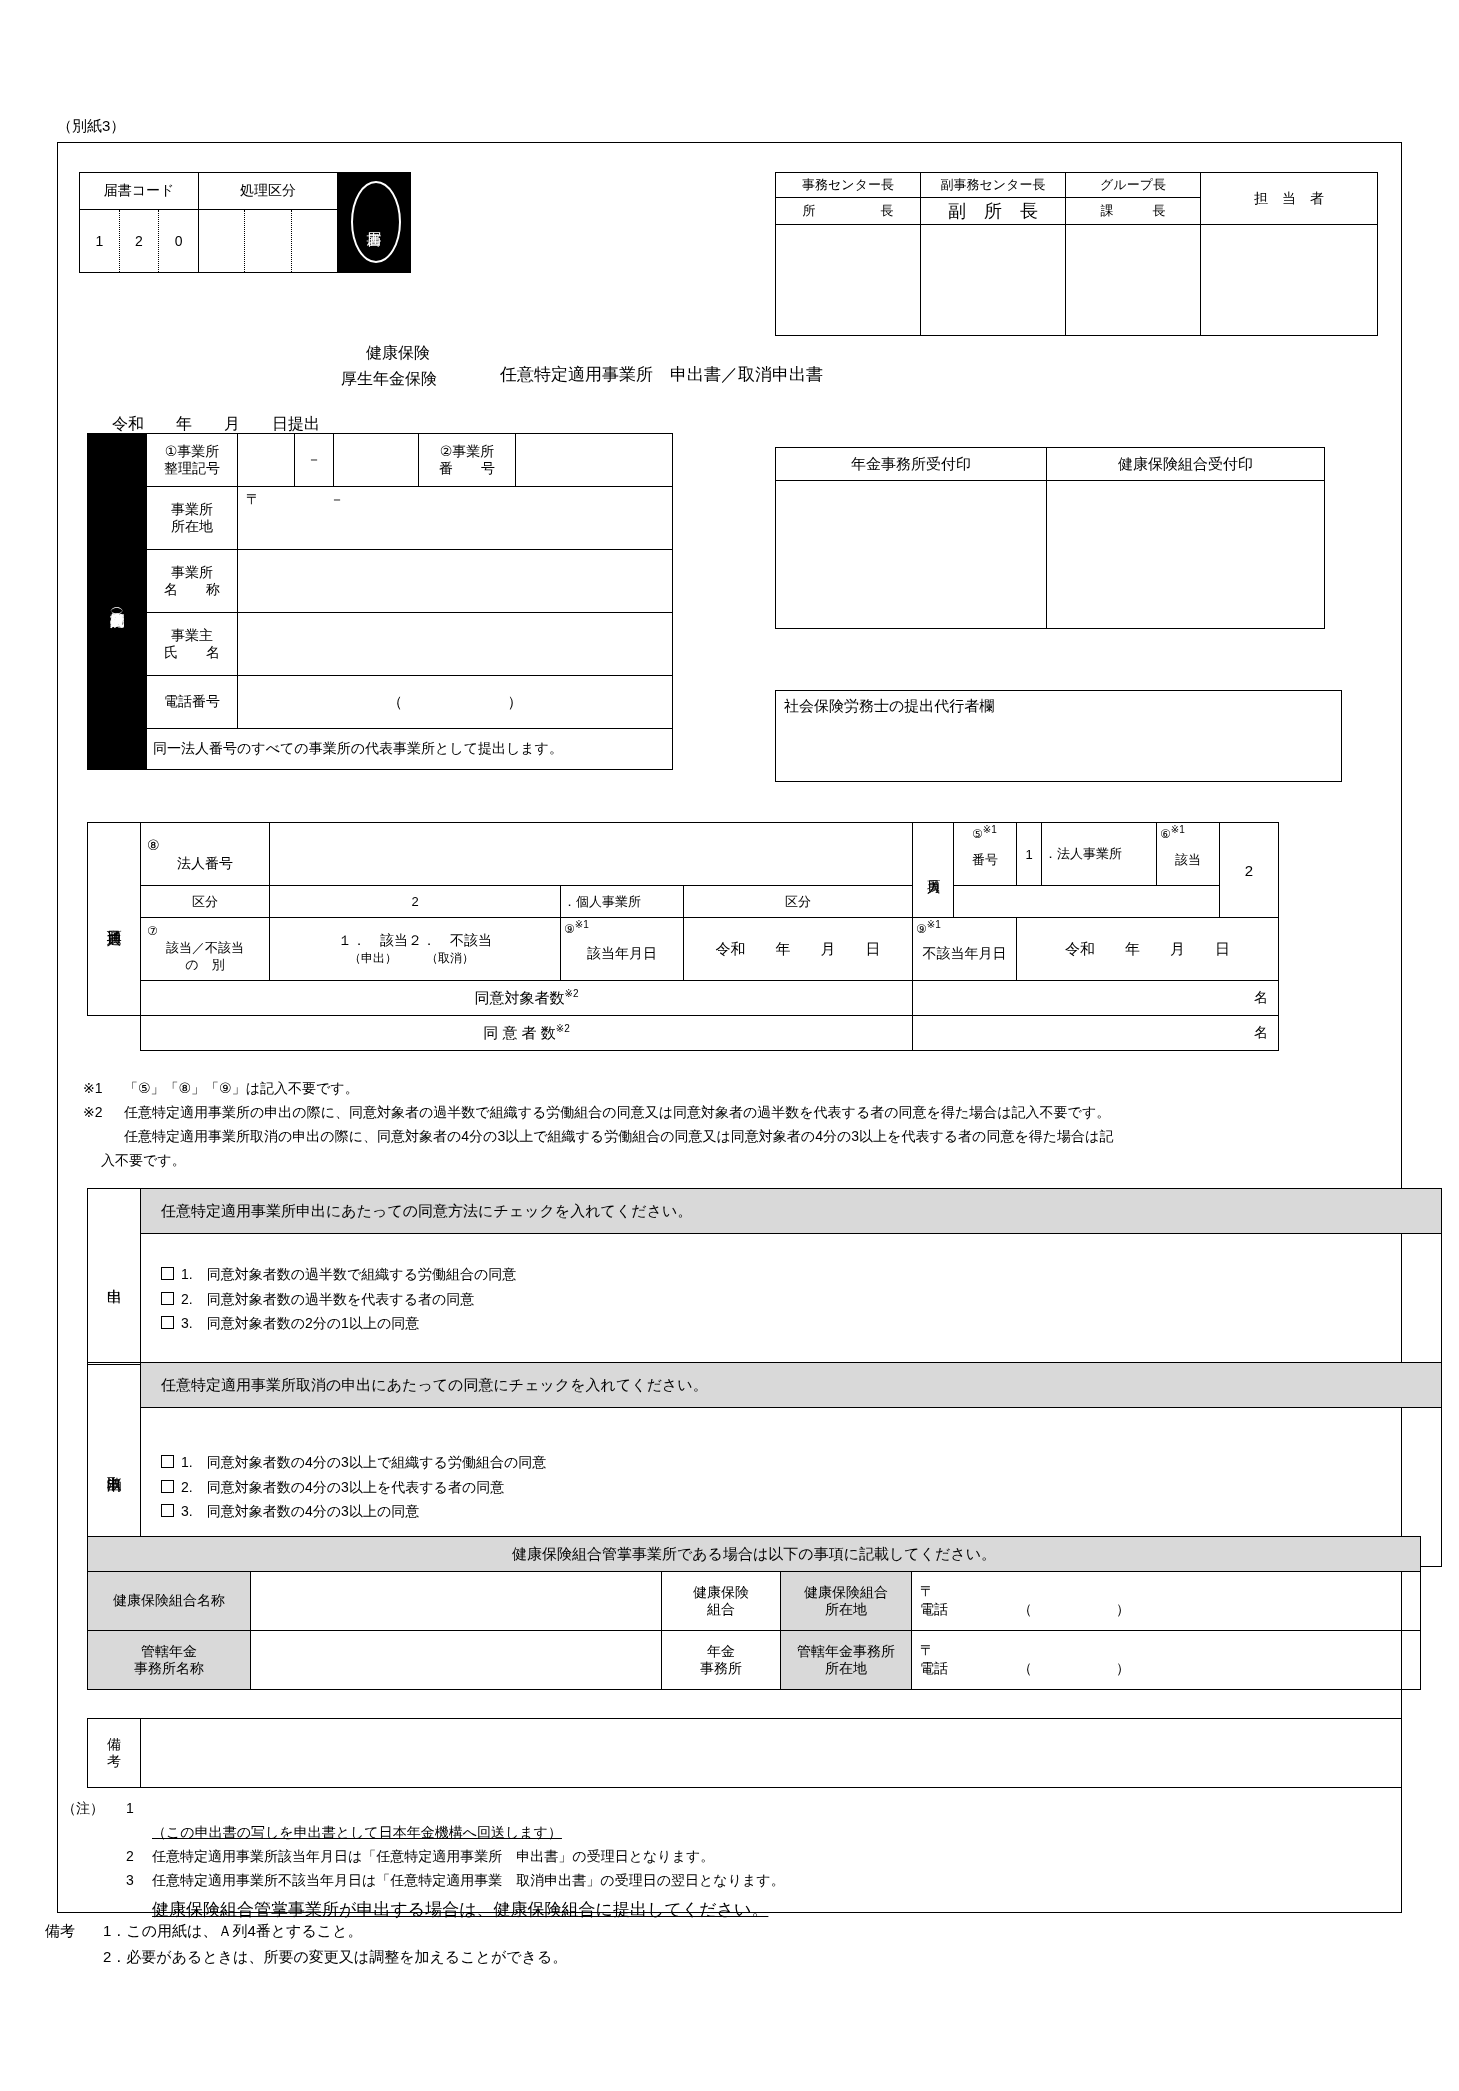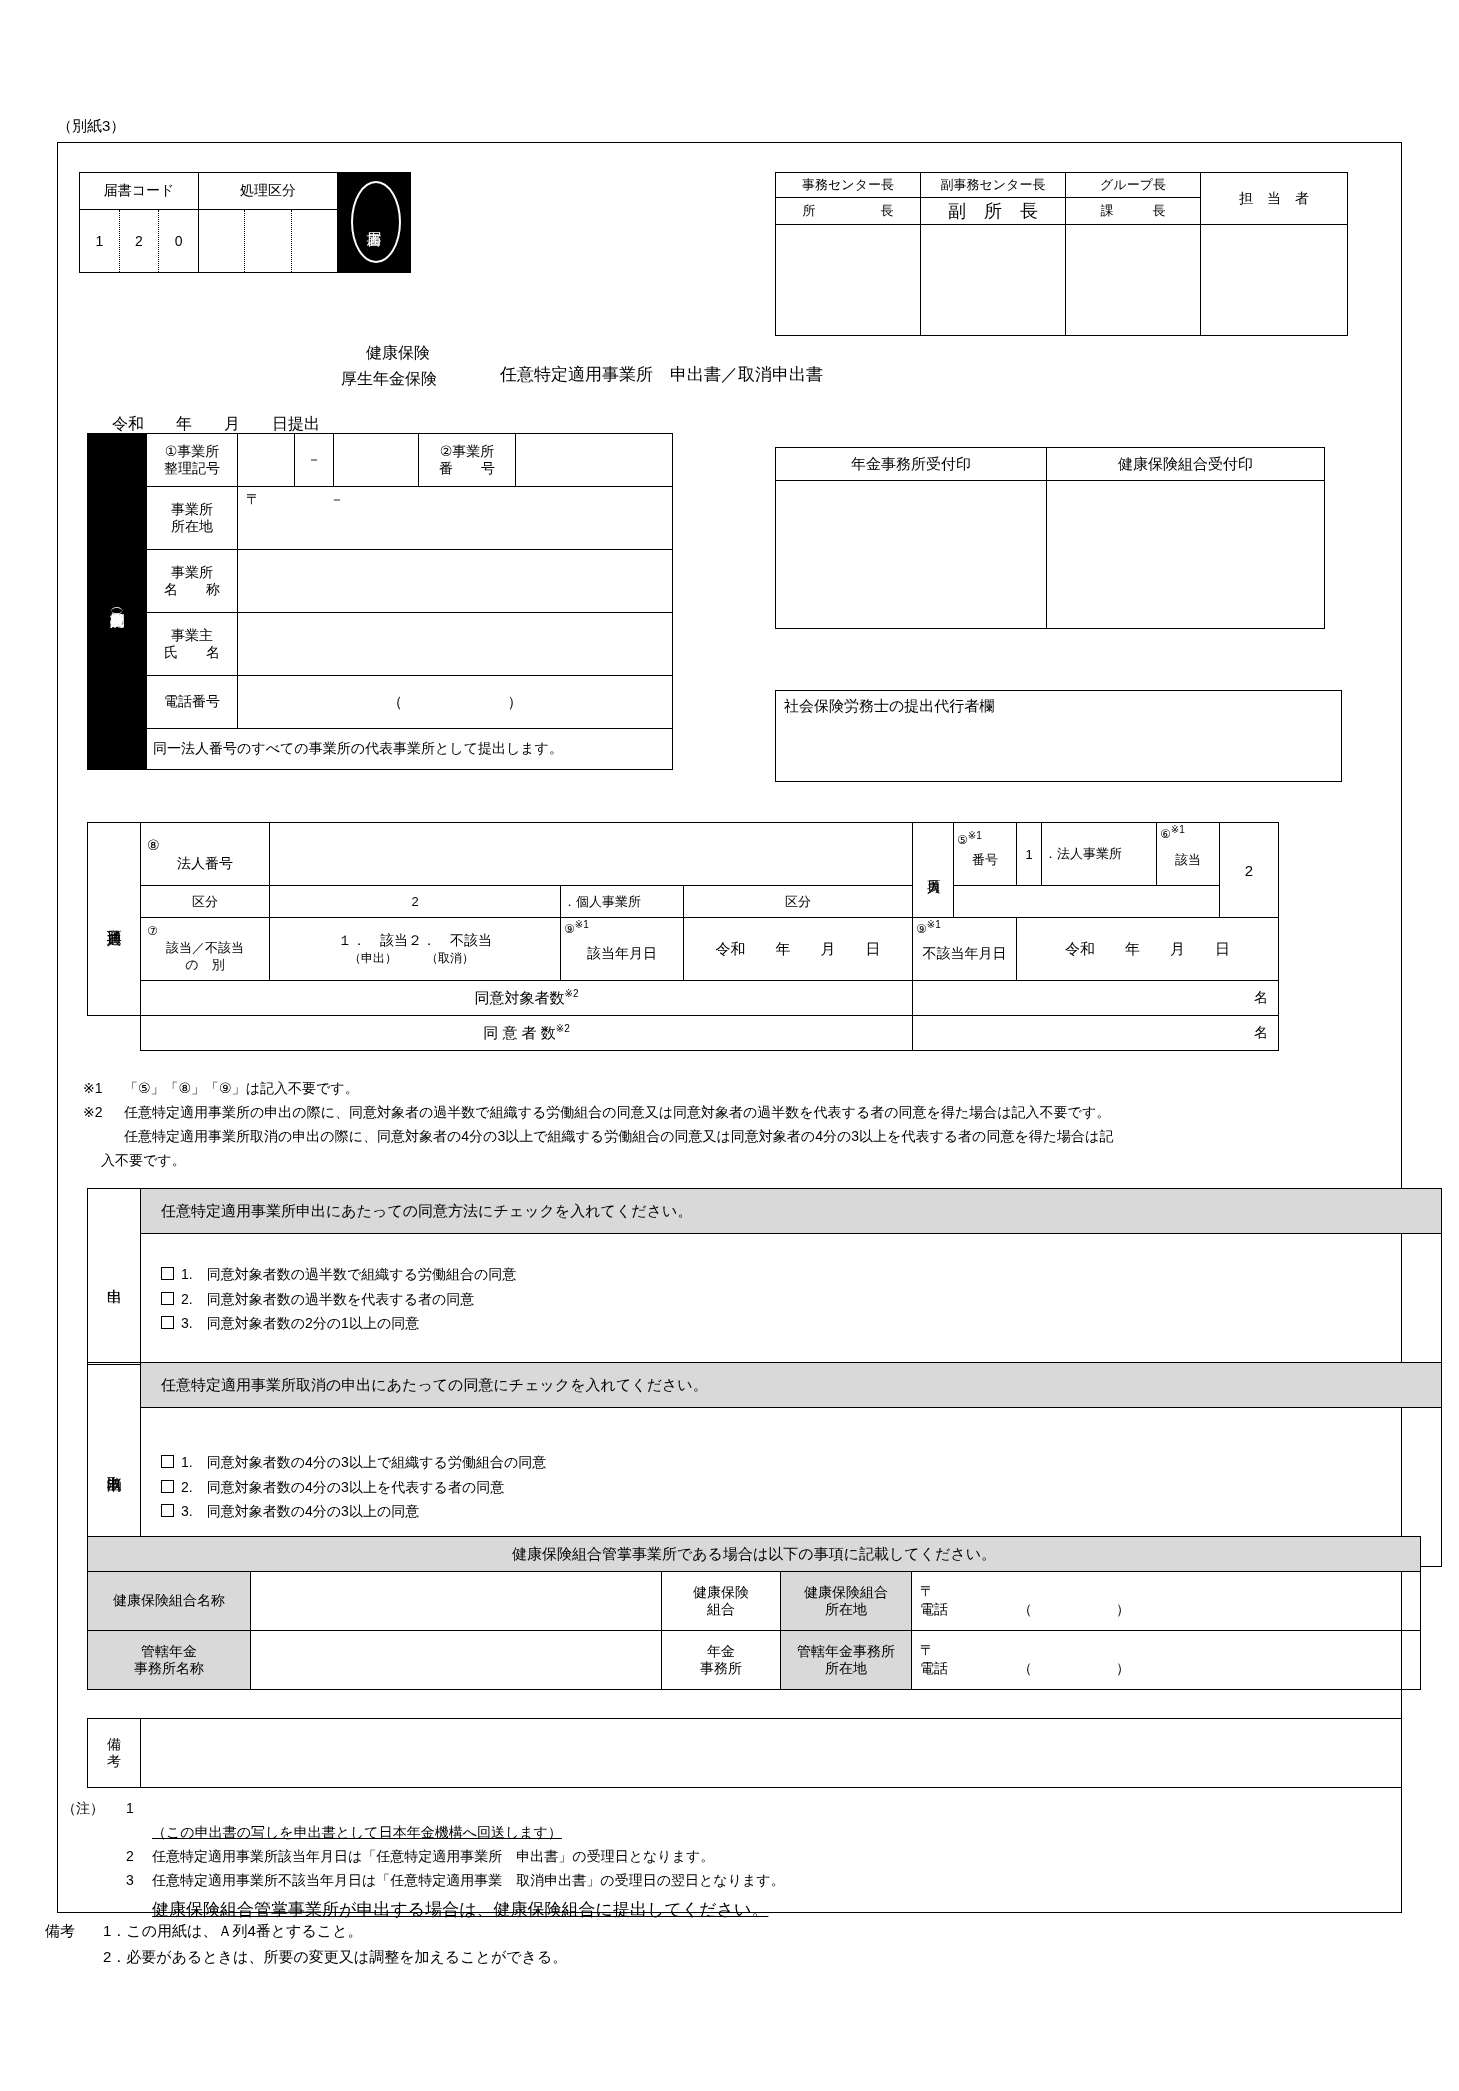--- a/index.html
+++ b/index.html
@@ -63,21 +63,21 @@
       </table>
   </div>
 
   <div style="position:absolute;left:775px;top:172px;">
     <table>
       <tbody>
           <tr>
         <td class="c" style="width:140px;height:22px;font-size:13px;padding:1px 2px;">事務センター長</td>
         <td class="c" style="width:140px;height:22px;font-size:13px;padding:1px 2px;">副事務センター長</td>
         <td class="c" style="width:130px;height:22px;font-size:13px;padding:1px 2px;">グループ長</td>
-        <td rowspan="2" class="c" style="width:140px;font-size:14px;padding:1px 3px;">担　当　者</td>
+        <td rowspan="2" class="c" style="width:140px;font-size:14px;padding:1px 18px;">担　当　者</td>
       </tr>
       <tr>
         <td class="c" style="height:24px;font-size:13px;padding:1px 2px;">所　　　　　長</td>
         <td class="c" style="height:24px;font-size:18px;padding:1px 2px;">副　所　長</td>
         <td class="c" style="height:24px;font-size:13px;padding:1px 2px;">課　　　長</td>
       </tr>
       <tr>
         <td style="height:110px;"></td>
         <td></td>
         <td></td>
@@ -186,21 +186,21 @@
           <div class="l" style="padding-left:6px;">⑧</div>
           <div>法人番号</div>
         </td>
         <td colspan="4" style="width:640px;"></td>
         <td rowspan="2" class="c" style="width:40px;font-size:13px;">
           <div style="display:flex;align-items:center;justify-content:center;height:100%;">
             <span class="vert" style="line-height:1.1;">入力項目</span>
           </div>
         </td>
         <td class="c" style="width:62px;height:31px;font-size:13px;position:relative;">
-          <div style="position:absolute;left:3px;top:1px;font-size:12px;margin-top:6px;">
+          <div style="position:absolute;left:18px;top:1px;font-size:12px;">
             <span>⑤</span><sup class="tiny">※1</sup>
           </div>
           <div style="margin-top:12px;">番号</div>
         </td>
         <td class="c" style="width:24px;font-size:13px;">1</td>
         <td class="l" style="width:112px;font-size:13px;padding-left:2px;">．法人事業所</td>
         <td class="c" style="width:62px;font-size:13px;position:relative;">
           <div style="position:absolute;left:3px;top:1px;font-size:12px;">
             <span>⑥</span><sup class="tiny">※1</sup>
           </div>

